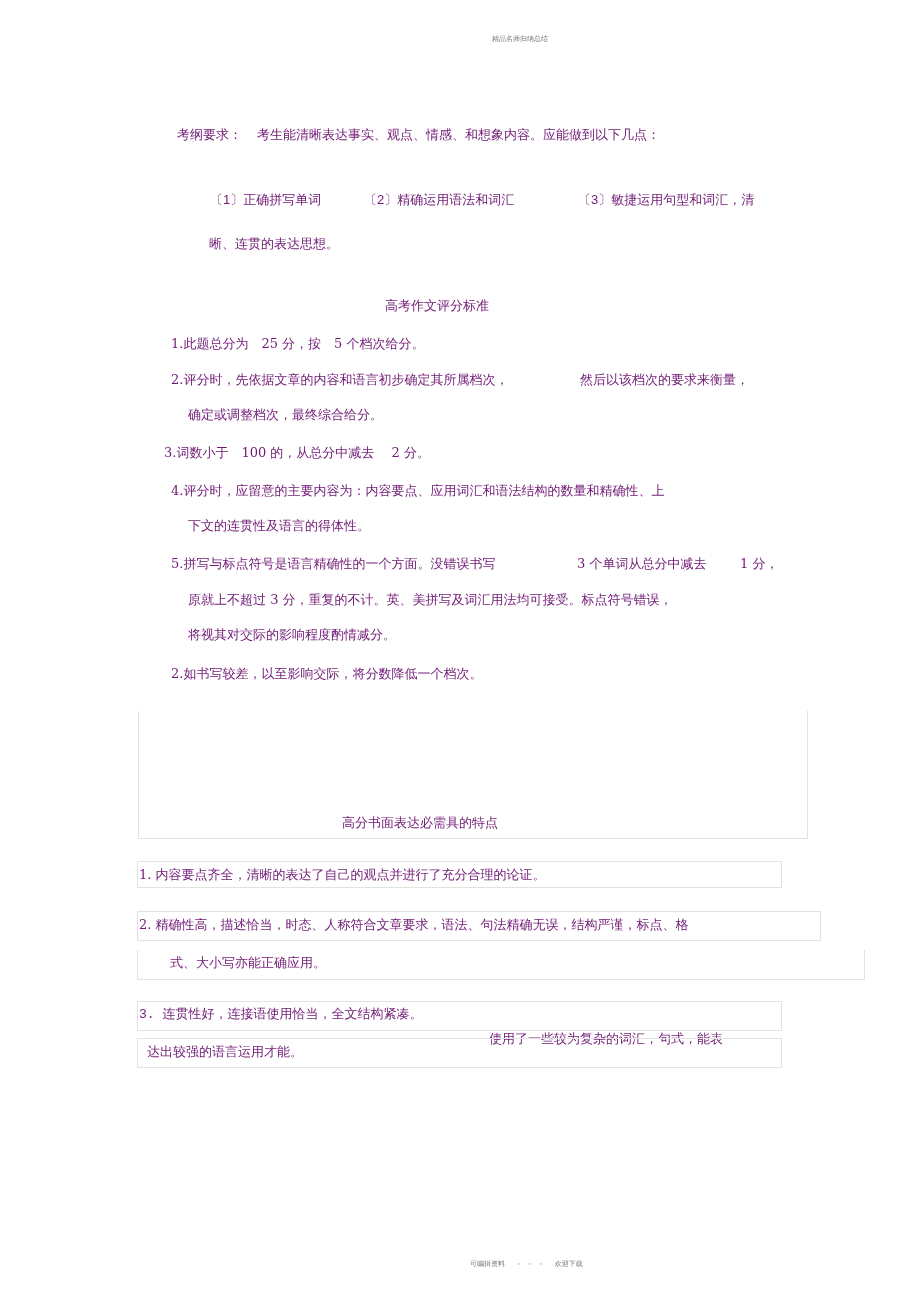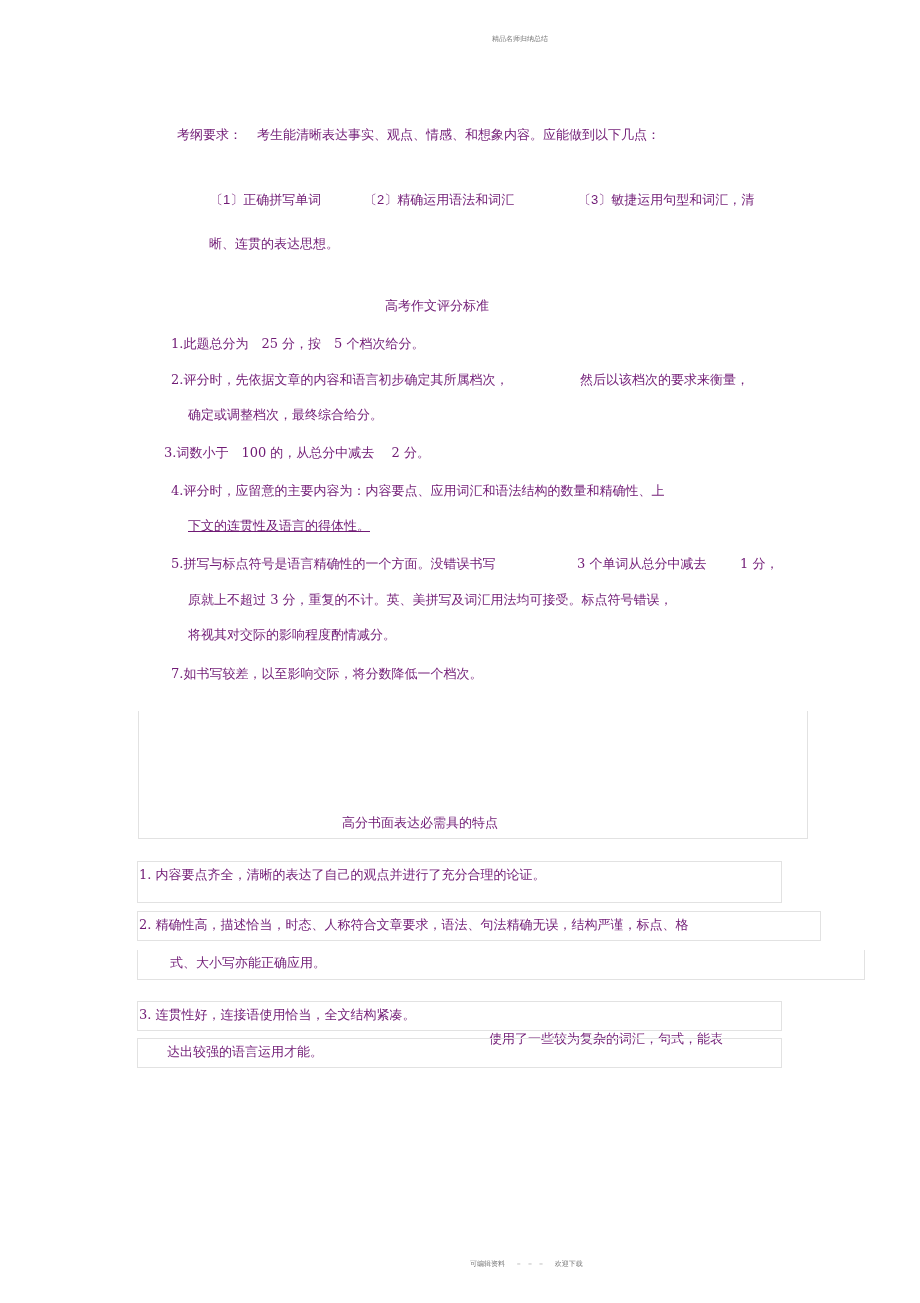--- a/index.html
+++ b/index.html
@@ -60,50 +60,50 @@
 
 <div class="abs txt" style="left:171px; top:336px;">1.此题总分为　25 分，按　5 个档次给分。</div>
 
 <div class="abs txt" style="left:171px; top:372px;">2.评分时，先依据文章的内容和语言初步确定其所属档次，</div>
 <div class="abs txt" style="left:580px; top:372px;">然后以该档次的要求来衡量，</div>
 <div class="abs txt" style="left:188px; top:407px;">确定或调整档次，最终综合给分。</div>
 
 <div class="abs txt" style="left:158px; top:445px;margin-left:6px;">3.词数小于　100 的，从总分中减去　 2 分。</div>
 
 <div class="abs txt" style="left:171px; top:483px;">4.评分时，应留意的主要内容为：内容要点、应用词汇和语法结构的数量和精确性、上</div>
-<div class="abs txt" style="left:188px; top:518px;text-decoration:underline;">下文的连贯性及语言的得体性。</div>
+<div class="abs txt" style="left:188px; top:518px;">下文的连贯性及语言的得体性。</div>
 
 <div class="abs txt" style="left:171px; top:556px;">5.拼写与标点符号是语言精确性的一个方面。没错误书写</div>
 <div class="abs txt" style="left:577px; top:556px;">3 个单词从总分中减去</div>
 <div class="abs txt" style="left:740px; top:556px;">1 分，</div>
 <div class="abs txt" style="left:188px; top:592px;">原就上不超过  3 分，重复的不计。英、美拼写及词汇用法均可接受。标点符号错误，</div>
 <div class="abs txt" style="left:188px; top:627px;">将视其对交际的影响程度酌情减分。</div>
 
-<div class="abs txt" style="left:171px; top:666px;">7.如书写较差，以至影响交际，将分数降低一个档次。</div>
+<div class="abs txt" style="left:171px; top:666px;">2.如书写较差，以至影响交际，将分数降低一个档次。</div>
 
 <div class="box notop" style="left:138px; top:711px; width:670px; height:128px;">
   <div class="abs txt" style="left:203px; top:104px;">高分书面表达必需具的特点</div>
 </div>
 
-<div class="box" style="left:137px; top:861px; width:645px; height:42px;">
+<div class="box" style="left:137px; top:861px; width:645px; height:27px;">
   <div class="txt" style="left:1px;">1. 内容要点齐全，清晰的表达了自己的观点并进行了充分合理的论证。</div>
 </div>
 
 <div class="box" style="left:137px; top:911px; width:684px; height:30px;">
   <div class="txt" style="left:1px;">2. 精确性高，描述恰当，时态、人称符合文章要求，语法、句法精确无误，结构严谨，标点、格</div>
 </div>
 <div class="box notop" style="left:137px; top:950px; width:728px; height:30px;">
   <div class="txt" style="left:32px;">式、大小写亦能正确应用。</div>
 </div>
 
 <div class="box" style="left:137px; top:1001px; width:645px; height:30px;">
-  <div class="txt" style="left:1px;">3. 连贯性好，连接语使用恰当，全文结构紧凑。</div>
+  <div class="txt" style="left:1px;font-family:Liberation Mono, monospace;">3. 连贯性好，连接语使用恰当，全文结构紧凑。</div>
   <div class="txt" style="left:351px;margin-top:24px;">使用了一些较为复杂的词汇，句式，能表</div>
 </div>
 <div class="box" style="left:137px; top:1038px; width:645px; height:30px;">
-  <div class="txt" style="left:9px;margin-left:20px;">达出较强的语言运用才能。</div>
+  <div class="txt" style="left:9px;">达出较强的语言运用才能。</div>
 </div>
 
 <div class="abs hdr" style="left:470px; top:1259px;">
   <span>可编辑资料</span>
   <span style="margin:0 6px;">－ －  －</span>
   <span>欢迎下载</span>
 </div>
 
 </body></html>

